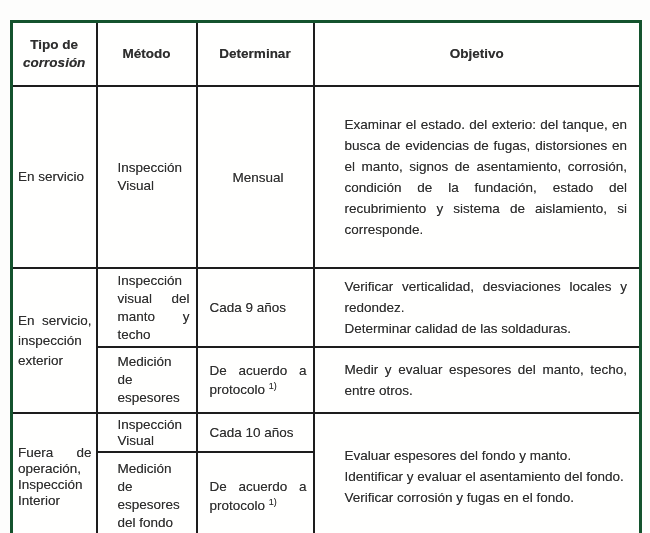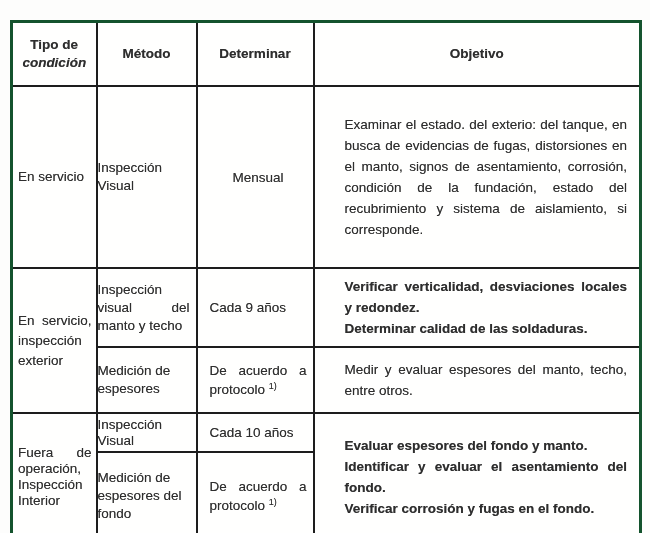--- a/index.html
+++ b/index.html
@@ -48,39 +48,38 @@
   td.tipo {
     font-weight: normal;
     padding-left: 5px;
     padding-right: 4px;
     line-height: 20px;
   }
   td.tipo.justify { text-align: justify; }
   td.nowrap { white-space: nowrap; }
 
   td.metodo {
-    padding-left: 0;
+    padding-left: 20px;
     padding-right: 6px;
     line-height: 18px;
   }
   td.frecuencia {
     padding-left: 12px;
     line-height: 19px;
   }
   td.objetivo {
     padding-left: 30px;
     padding-right: 12px;
     line-height: 21px;
   }
   .justify { text-align: justify; }
   .center { text-align: center; }
   td p {
     margin: 0;
     padding: 0;
-    font-weight: bold;
   }
   sup.note {
     font-size: 9px;
     vertical-align: super;
     line-height: 0;
   }
 
   tr.header-row th { height: 58px; }
   tr.row1 td  { height: 176px; }
   tr.row2a td { height: 73px; }
@@ -98,21 +97,21 @@
       <col style="width:85px">
       <col style="width:100px">
       <col style="width:117px">
       <col style="width:327px">
     </colgroup>
 
     <tbody>
         <tr class="header-row">
       <th>
         <span class="hline">Tipo de</span>
-        <span class="hline italic">condición</span>
+        <span class="hline italic">corrosión</span>
       </th>
       <th>Método</th>
       <th>Determinar</th>
       <th>Objetivo</th>
     </tr>
 
     <tr class="row1">
       <td class="tipo nowrap">En servicio</td>
       <td class="metodo">Inspección Visual</td>
       <td class="frecuencia center">Mensual</td>

